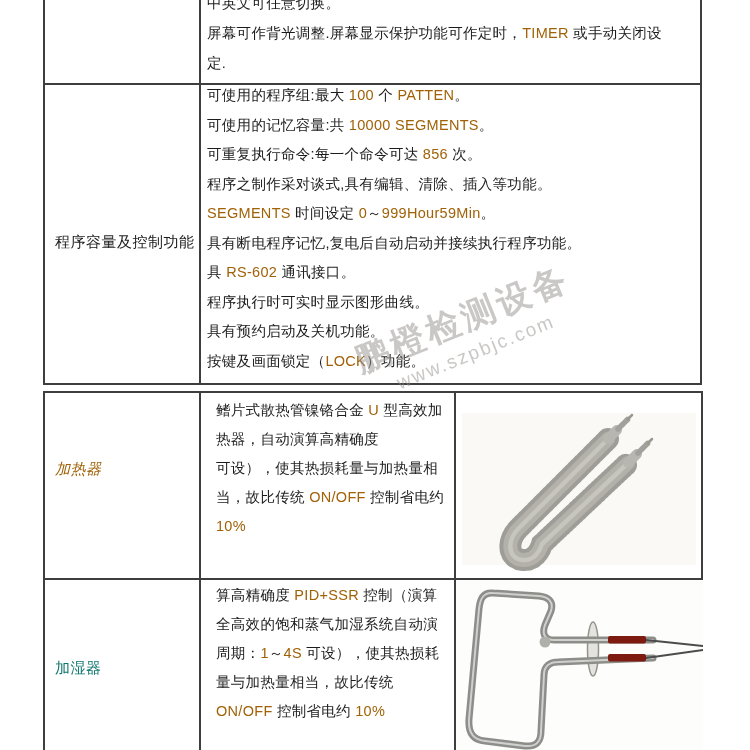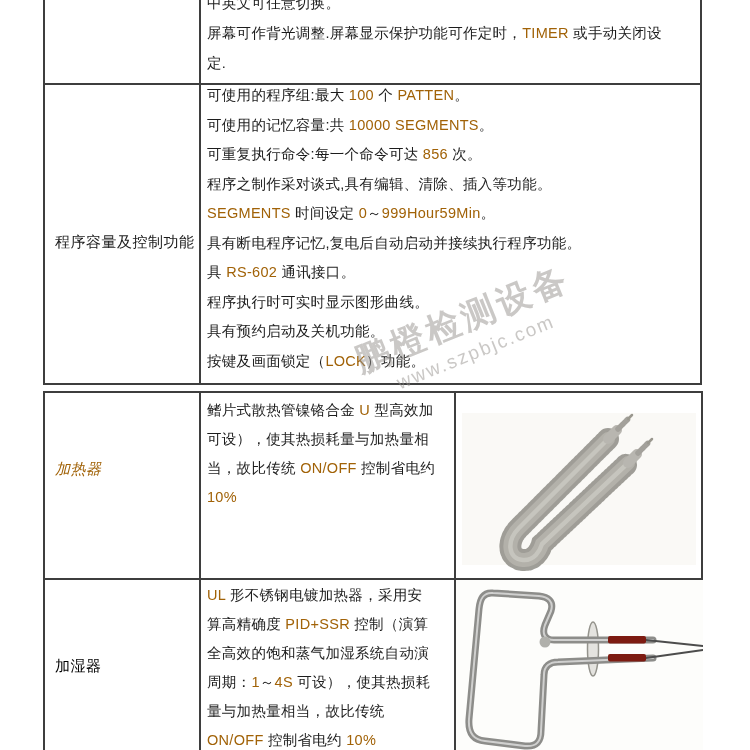--- a/index.html
+++ b/index.html
@@ -6,21 +6,21 @@
   body{
     width:750px;height:750px;position:relative;overflow:hidden;
     background:#ffffff;
     font-family:"Liberation Sans","DejaVu Sans",sans-serif;
   }
   .tbl{position:absolute;border:2px solid #3e3e3e;box-sizing:border-box;background:transparent;}
   .vline{position:absolute;top:0;width:2px;height:100%;background:#3e3e3e;}
   .hline{position:absolute;left:0;width:100%;height:2px;background:#3e3e3e;}
   .lines{position:absolute;font-size:14.5px;line-height:29.5px;color:#1c1c1c;
          letter-spacing:0.3px;white-space:nowrap;}
-  .lines.tight{line-height:29px;white-space:normal;width:244px;}
+  .lines.tight{line-height:29px;white-space:normal;width:244px;margin-left:9px;}
   .tline{white-space:nowrap;}
   .lat{color:#1f3864;}
   .rowlabel{position:absolute;font-size:15px;line-height:22px;color:#1c1c1c;letter-spacing:0.5px;}
   .watermark{
     position:absolute;left:322px;top:296px;width:290px;text-align:center;
     transform:rotate(-22deg);z-index:6;pointer-events:none;
   }
   .wm1{font-size:34px;font-weight:bold;letter-spacing:4px;}
   .wm2{font-size:19px;letter-spacing:2px;margin-top:1px;}
   svg{position:absolute;display:block;}
@@ -54,20 +54,21 @@
 </div>
 
 <div class="tbl" id="table2" style="left: 43px; top: 391px; width: 660px; height: 376px; border-color: rgb(62, 62, 62);">
   <div class="vline" style="left: 154px; background: rgb(62, 62, 62);"></div>
   <div class="vline" style="left: 409px; background: rgb(62, 62, 62);"></div>
   <div class="hline" style="top: 185px; background: rgb(62, 62, 62);"></div>
 
   <div class="rowlabel" style="left: 10px; top: 65px; color: #a16207; font-style: italic;">加热器</div>
   <div class="lines tight" style="left: 162px; top: 3px; color: rgb(28, 28, 28);">
       <div class="tline">鳍片式散热管镍铬合金 <span class="lat">U</span> 型高效加</div>
+      <div class="tline">热器，自动演算高精确度</div>
       <div class="tline">可设），使其热损耗量与加热量相</div>
       <div class="tline">当，故比传统 <span class="lat">ON/OFF</span> 控制省电约</div>
       <div class="tline"><span class="lat">10%</span></div>
     </div>
 
   <svg style="left:411px;top:0;" width="246" height="183" viewBox="0 0 246 183">
     <rect x="6" y="20" width="234" height="152" fill="#faf9f6"></rect>
     <g stroke-linecap="round" fill="none">
       <path d="M152,46 L63,135 C50,148 52,166 67,167 C78,168 84,158 86,151 L172,70" stroke="#8e8d86" stroke-width="22" stroke-dasharray="1.6 2.8" opacity="0.85"></path>
       <path d="M152,46 L63,135 C50,148 52,166 67,167 C78,168 84,158 86,151 L172,70" stroke="#b3b1aa" stroke-width="14"></path>
@@ -75,23 +76,22 @@
 
       <path d="M152,46 L161,37" stroke="#b8b6b0" stroke-width="10"></path>
       <path d="M162,36 L172,26" stroke="#a3a19b" stroke-width="5.5" stroke-dasharray="1.5 1.5"></path>
       <path d="M172,26 L176,22" stroke="#9a988f" stroke-width="2.5"></path>
       <path d="M172,70 L181,61" stroke="#b8b6b0" stroke-width="10"></path>
       <path d="M182,60 L192,50" stroke="#a3a19b" stroke-width="5.5" stroke-dasharray="1.5 1.5"></path>
       <path d="M192,50 L196,46" stroke="#9a988f" stroke-width="2.5"></path>
     </g>
   </svg>
 
-  <div class="rowlabel" style="left: 10px; top: 264px; color: #000000; font-family: Liberation Mono, monospace;">加湿器</div>
+  <div class="rowlabel" style="left: 10px; top: 264px; color: #0f766e;">加湿器</div>
   <div class="lines tight" style="left: 162px; top: 188px; color: rgb(28, 28, 28);">
-      <div class="tline"><span class="lat">UL</span> 形不锈钢电镀加热器，采用安</div>
       <div class="tline">算高精确度 <span class="lat">PID+SSR</span> 控制（演算</div>
       <div class="tline">全高效的饱和蒸气加湿系统自动演</div>
       <div class="tline">周期：<span class="lat">1</span>～<span class="lat">4S</span> 可设），使其热损耗</div>
       <div class="tline">量与加热量相当，故比传统</div>
       <div class="tline"><span class="lat">ON/OFF</span> 控制省电约 <span class="lat">10%</span></div>
     </div>
 
   <svg style="left:411px;top:187px;" width="247" height="187" viewBox="0 0 247 187">
     <rect x="0" y="0" width="247" height="185" fill="#fdfdfb"></rect>
     <ellipse cx="137" cy="69" rx="5.5" ry="27" fill="#e4e3df" stroke="#94938c" stroke-width="1.5"></ellipse>

